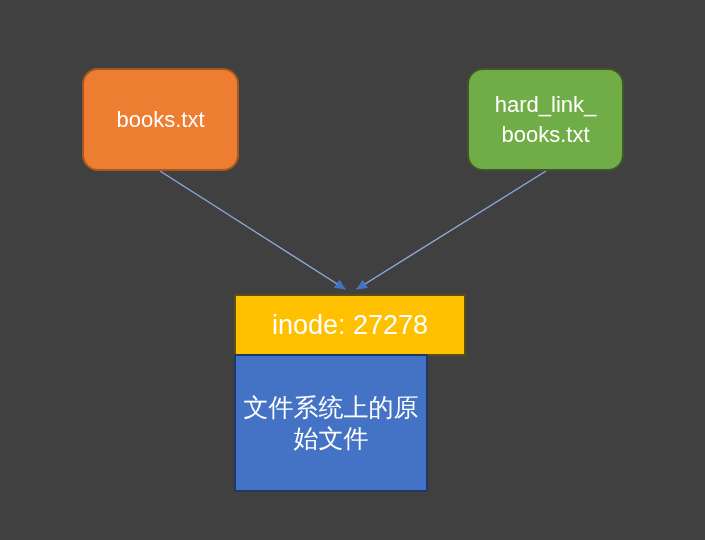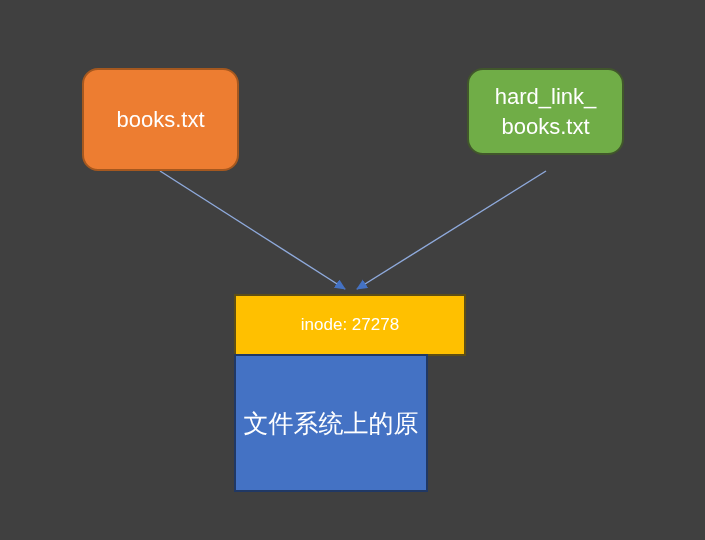--- a/index.html
+++ b/index.html
@@ -34,41 +34,41 @@
   .node-books {
     left: 82px; top: 68px;
     width: 157px; height: 103px;
     background: #ED7D31;
     border: 2px solid #A5581F;
     border-radius: 16px;
     font-size: 22px;
   }
   .node-hardlink {
     left: 467px; top: 68px;
-    width: 157px; height: 87px;
+    width: 157px; height: 103px;
     background: #70AD47;
     border: 2px solid #41572B;
     border-radius: 16px;
     font-size: 22px;
     line-height: 30px;
   }
   .inode-group {
     position: absolute;
     left: 234px; top: 294px;
     width: 232px;
   }
   .inode-header {
     width: 232px; height: 62px;
     background: #FFC000;
     border: 2px solid #5E4E15;
     display: flex;
     align-items: center;
     justify-content: center;
     color: #ffffff;
-    font-size: 17px;
+    font-size: 27px;
   }
   .file-body {
     width: 194px; height: 138px;
     margin-top: -2px;
     background: #4472C4;
     border: 2px solid #203864;
     display: flex;
     flex-direction: column;
     align-items: center;
     justify-content: center;
@@ -101,16 +101,17 @@
     <span>hard_link_</span>
     <span>books.txt</span>
   </div>
 
   <div class="inode-group">
     <div class="inode-header">
       <span>inode: 27278</span>
     </div>
     <div class="file-body">
       <span>文件系统上的原</span>
+      <span>始文件</span>
     </div>
   </div>
 
 </div>
 
 </body></html>

